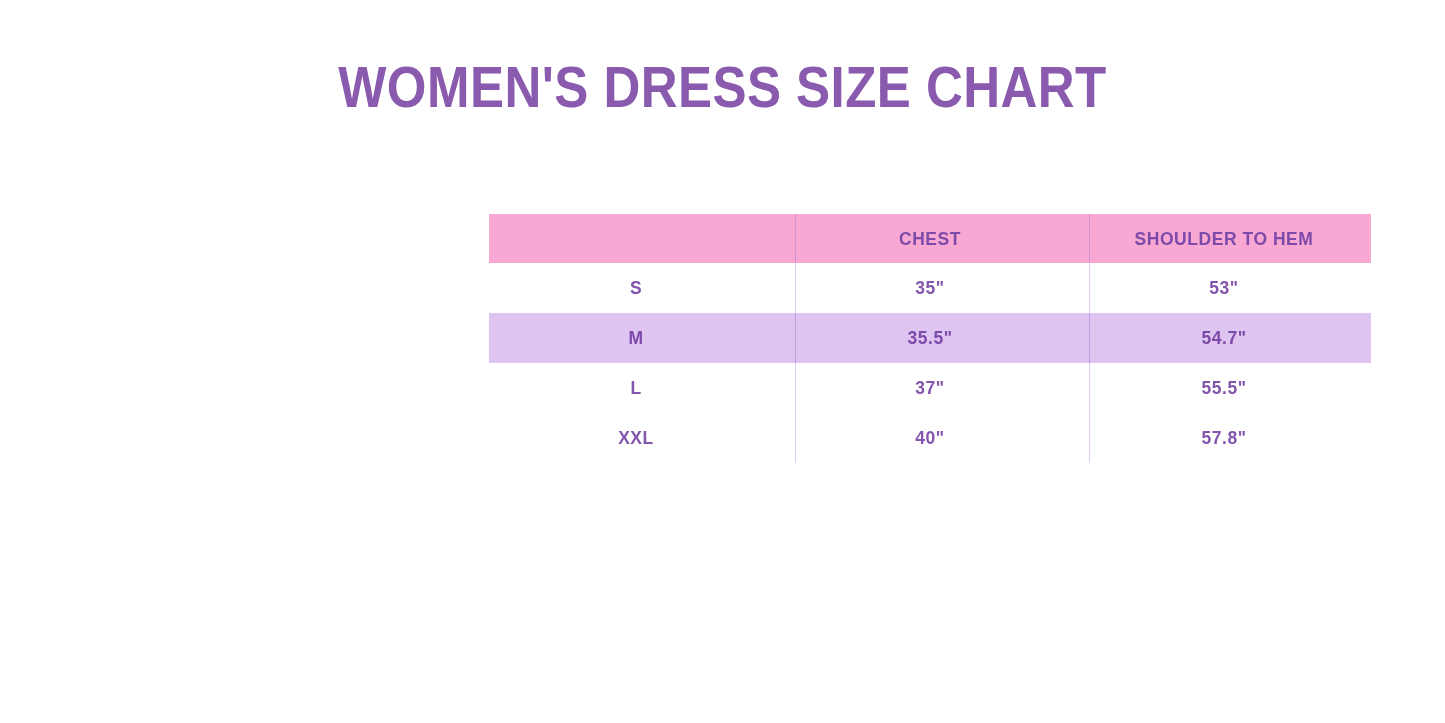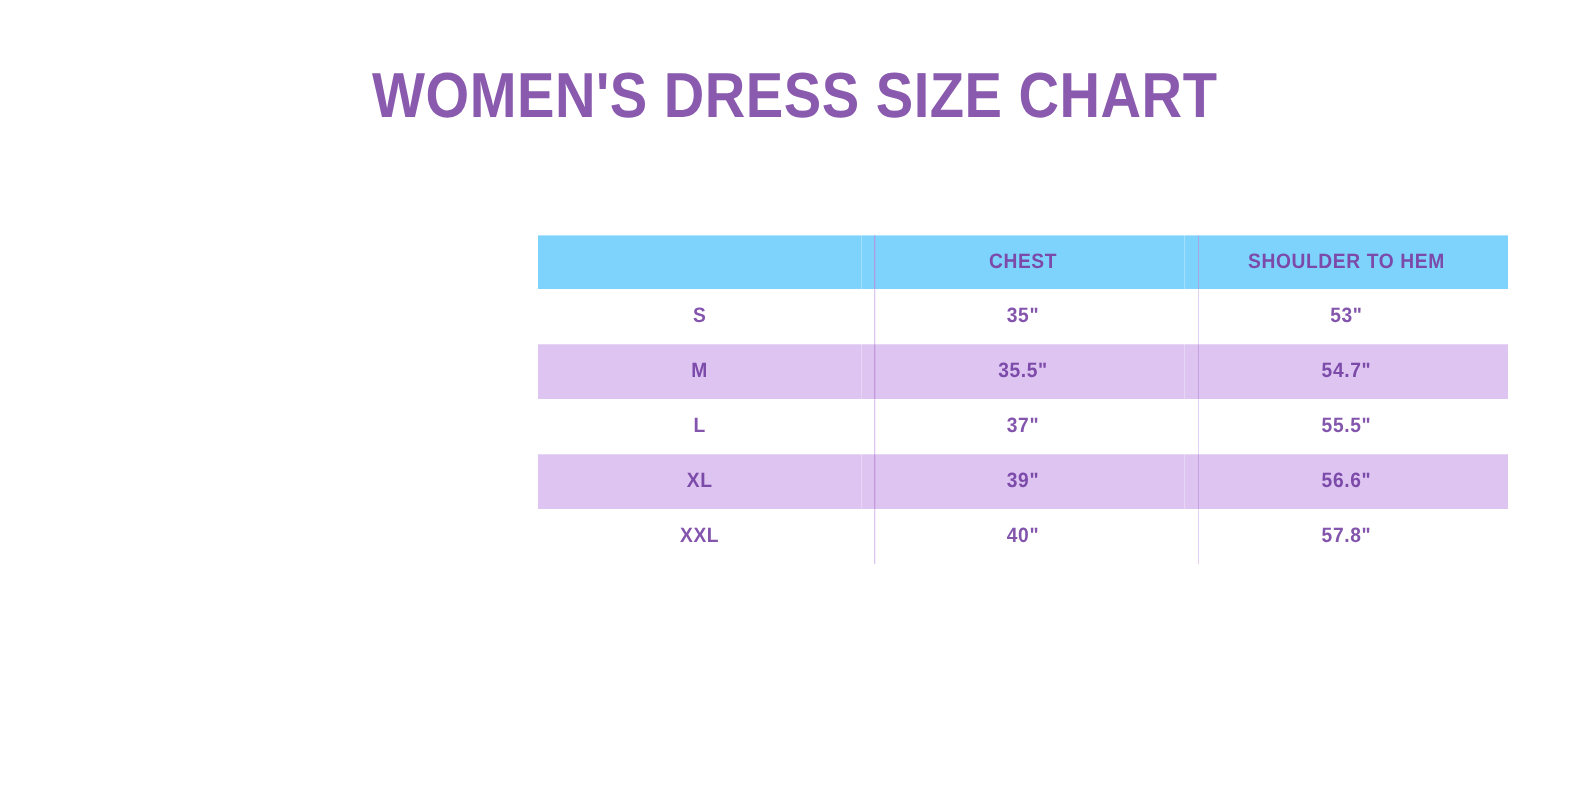--- a/index.html
+++ b/index.html
@@ -51,21 +51,21 @@
     text-align: center;
     vertical-align: middle;
     font-size: 19px;
     font-weight: bold;
     letter-spacing: 0.6px;
     transform: scaleX(0.92);
   }
 
   
   #size-table thead tr {
-    background: #7dd3fc;
+    background: #f9a8d4;
   }
   #size-table thead th {
     color: #7c4aa9;
     height: 49px;
   }
   #size-table thead th.divider-left {
     box-shadow: inset 1px 0 0 0 #b98fd8;
   }
 
   
@@ -115,24 +115,19 @@
     <tr class="row-tint">
       <td>M</td>
       <td class="divider-left">35.5"</td>
       <td class="divider-left">54.7"</td>
     </tr>
     <tr class="row-light">
       <td>L</td>
       <td class="divider-left">37"</td>
       <td class="divider-left">55.5"</td>
     </tr>
-    <tr class="row-tint">
-      <td>XL</td>
-      <td class="divider-left">39"</td>
-      <td class="divider-left">56.6"</td>
-    </tr>
     <tr class="row-light">
       <td>XXL</td>
       <td class="divider-left">40"</td>
       <td class="divider-left">57.8"</td>
     </tr>
   </tbody>
 </table>
 
 </body></html>

